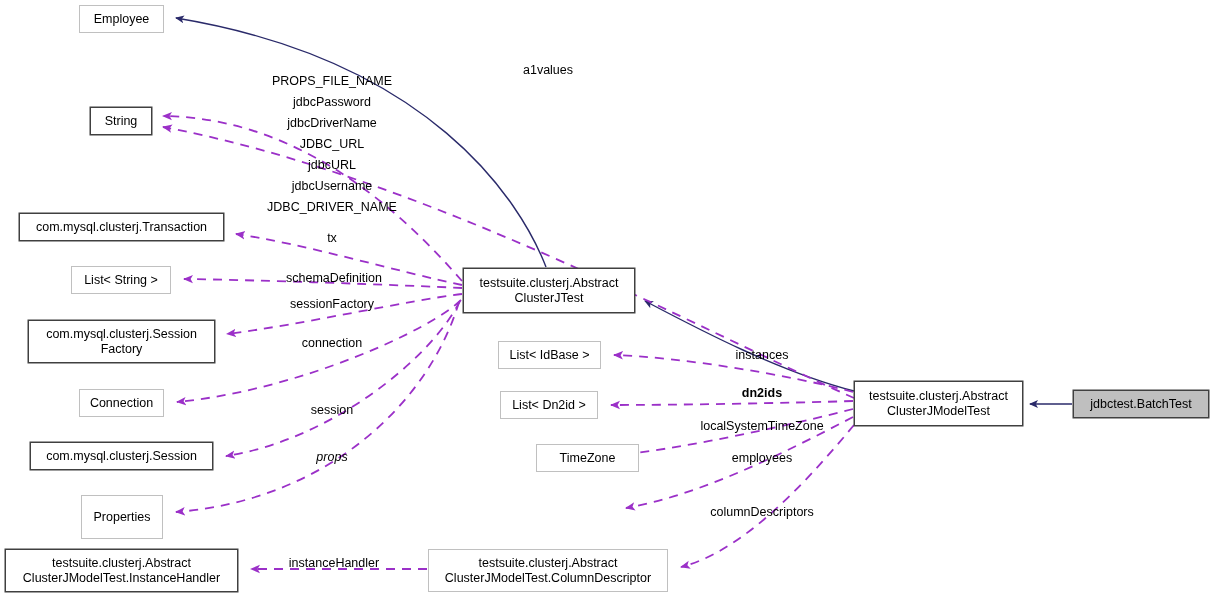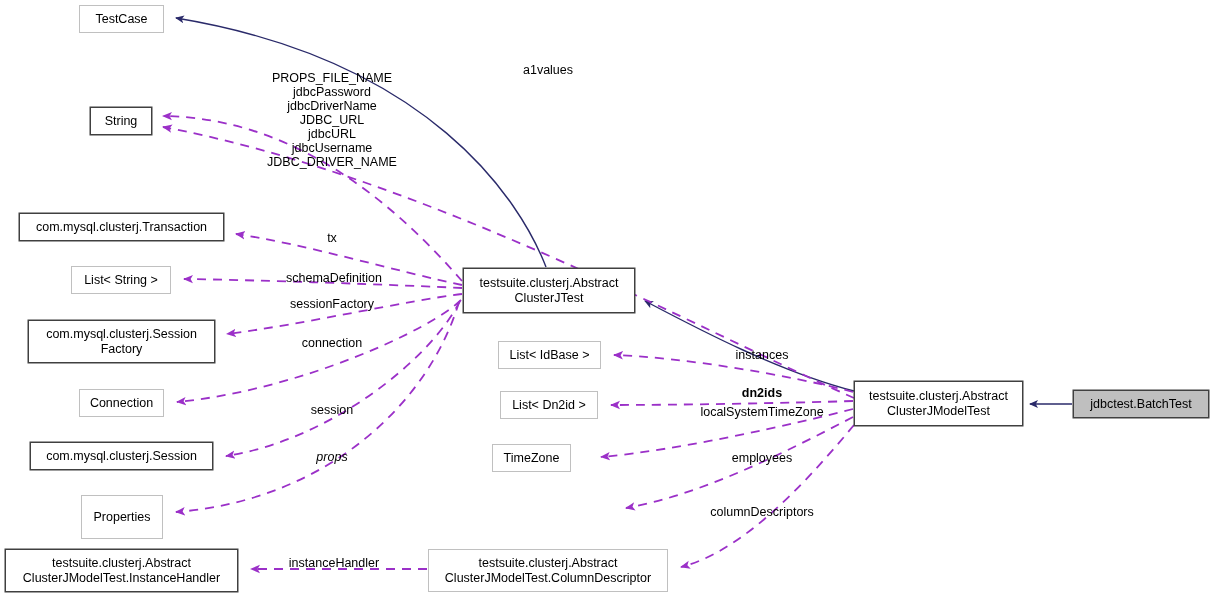--- a/index.html
+++ b/index.html
@@ -51,21 +51,21 @@
   .edge-label {
     position: absolute;
     font-size: 12.5px;
     color: #000000;
     line-height: 15px;
     white-space: pre-line;
     text-align: center;
     transform: translateX(-50%);
     pointer-events: none;
   }
-  .edge-label.multi { line-height: 14px; }
+  .edge-label.multi { line-height: 21px; }
 </style>
 </head>
 <body>
 
 <div id="diagram-root">
 
   <svg id="edge-layer" width="1213" height="601" viewBox="0 0 1213 601" xmlns="http://www.w3.org/2000/svg">
     <defs>
       <marker id="arrow-navy" markerWidth="9" markerHeight="9" refX="8" refY="4.5" orient="auto" markerUnits="userSpaceOnUse">
         <path d="M0,0.6 L9,4.5 L0,8.4 L2.2,4.5 Z" fill="#2a2a6a"></path>
@@ -96,21 +96,21 @@
       <path d="M459,302 C430,400 330,500 176,512" marker-end="url(#arrow-purple)"></path>
       <path d="M427,569 L251,569" marker-end="url(#arrow-purple)"></path>
       <path d="M853,392 C790,375 680,357 614,355" marker-end="url(#arrow-purple)"></path>
       <path d="M853,401 C790,403 680,405 611,405" marker-end="url(#arrow-purple)"></path>
       <path d="M853,409 C790,425 680,450 601,457" marker-end="url(#arrow-purple)"></path>
       <path d="M853,417 C780,455 700,495 626,508" marker-end="url(#arrow-purple)"></path>
       <path d="M854,425 C800,490 740,552 681,567" marker-end="url(#arrow-purple)"></path>
     </g>
   </svg>
 
-  <div class="node light" style="left:79px; top:5px; width:85px; height:28px;">TestCase</div>
+  <div class="node light" style="left:79px; top:5px; width:85px; height:28px;">Employee</div>
 
   <div class="node strong" style="left:90px; top:107px; width:62px; height:28px;">String</div>
 
   <div class="node strong" style="left:19px; top:213px; width:205px; height:28px;">com.mysql.clusterj.Transaction</div>
 
   <div class="node light" style="left:71px; top:266px; width:100px; height:28px;">List&lt; String &gt;</div>
 
   <div class="node strong" style="left:28px; top:320px; width:187px; height:43px;">com.mysql.clusterj.Session
 Factory</div>
 
@@ -123,21 +123,21 @@
   <div class="node strong" style="left:5px; top:549px; width:233px; height:43px;">testsuite.clusterj.Abstract
 ClusterJModelTest.InstanceHandler</div>
 
   <div class="node strong" style="left:463px; top:268px; width:172px; height:45px;">testsuite.clusterj.Abstract
 ClusterJTest</div>
 
   <div class="node light" style="left:498px; top:341px; width:103px; height:28px;">List&lt; IdBase &gt;</div>
 
   <div class="node light" style="left:500px; top:391px; width:98px; height:28px;">List&lt; Dn2id &gt;</div>
 
-  <div class="node light" style="left:492px; top:444px; width:79px; height:28px;">TimeZone</div>
+  <div class="node light" style="left:536px; top:444px; width:103px; height:28px;">TimeZone</div>
 
 
   <div class="node light" style="left:428px; top:549px; width:240px; height:43px;">testsuite.clusterj.Abstract
 ClusterJModelTest.ColumnDescriptor</div>
 
   <div class="node strong" style="left:854px; top:381px; width:169px; height:45px;">testsuite.clusterj.Abstract
 ClusterJModelTest</div>
 
   <div class="node highlight" style="left:1073px; top:390px; width:136px; height:28px;">jdbctest.BatchTest</div>
 
@@ -162,19 +162,19 @@
   <div class="edge-label" style="left:332px; top:403px;">session</div>
 
   <div class="edge-label" style="left:332px; top:450px;font-style:italic;">props</div>
 
   <div class="edge-label" style="left:334px; top:556px;">instanceHandler</div>
 
   <div class="edge-label" style="left:762px; top:348px;">instances</div>
 
   <div class="edge-label" style="left:762px; top:386px;font-weight:bold;">dn2ids</div>
 
-  <div class="edge-label" style="left:762px; top:405px;">localSystemTimeZone</div>
+  <div class="edge-label" style="left:762px; top:419px;">localSystemTimeZone</div>
 
   <div class="edge-label" style="left:762px; top:451px;">employees</div>
 
   <div class="edge-label" style="left:762px; top:505px;">columnDescriptors</div>
 
 </div>
 
 </body></html>

